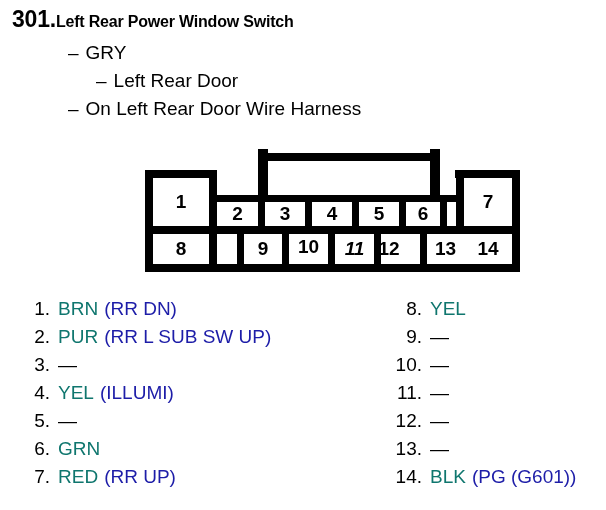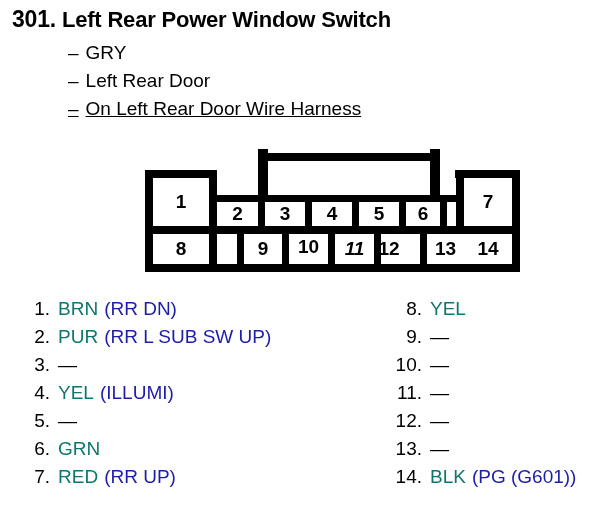--- a/index.html
+++ b/index.html
@@ -27,35 +27,35 @@
     left: 12px; top: 6px;
     display: flex;
     align-items: baseline;
   }
   #title-number {
     font-size: 23px;
     font-weight: bold;
     letter-spacing: -0.2px;
   }
   #title-text {
-    font-size: 22px;
+    font-size: 16px;
     font-weight: bold;
-    margin-left: 6px;
+    margin-left: 0;
     letter-spacing: -0.2px;
   }
   .subtitle-line {
     position: absolute;
     left: 68px;
     font-size: 19px;
     font-weight: normal;
     white-space: nowrap;
   }
   #subtitle-0 { top: 42px; }
-  #subtitle-1 { top: 70px; }
-  #subtitle-2 { top: 98px; text-decoration: underline; }
+  #subtitle-1 { top: 70px; margin-left: 28px; }
+  #subtitle-2 { top: 98px; }
   .dash-mark { margin-right: 7px; }
 
   
   #connector {
     position: absolute;
     left: 0; top: 0;
     width: 606px;
     height: 300px;
   }
   .blk {

